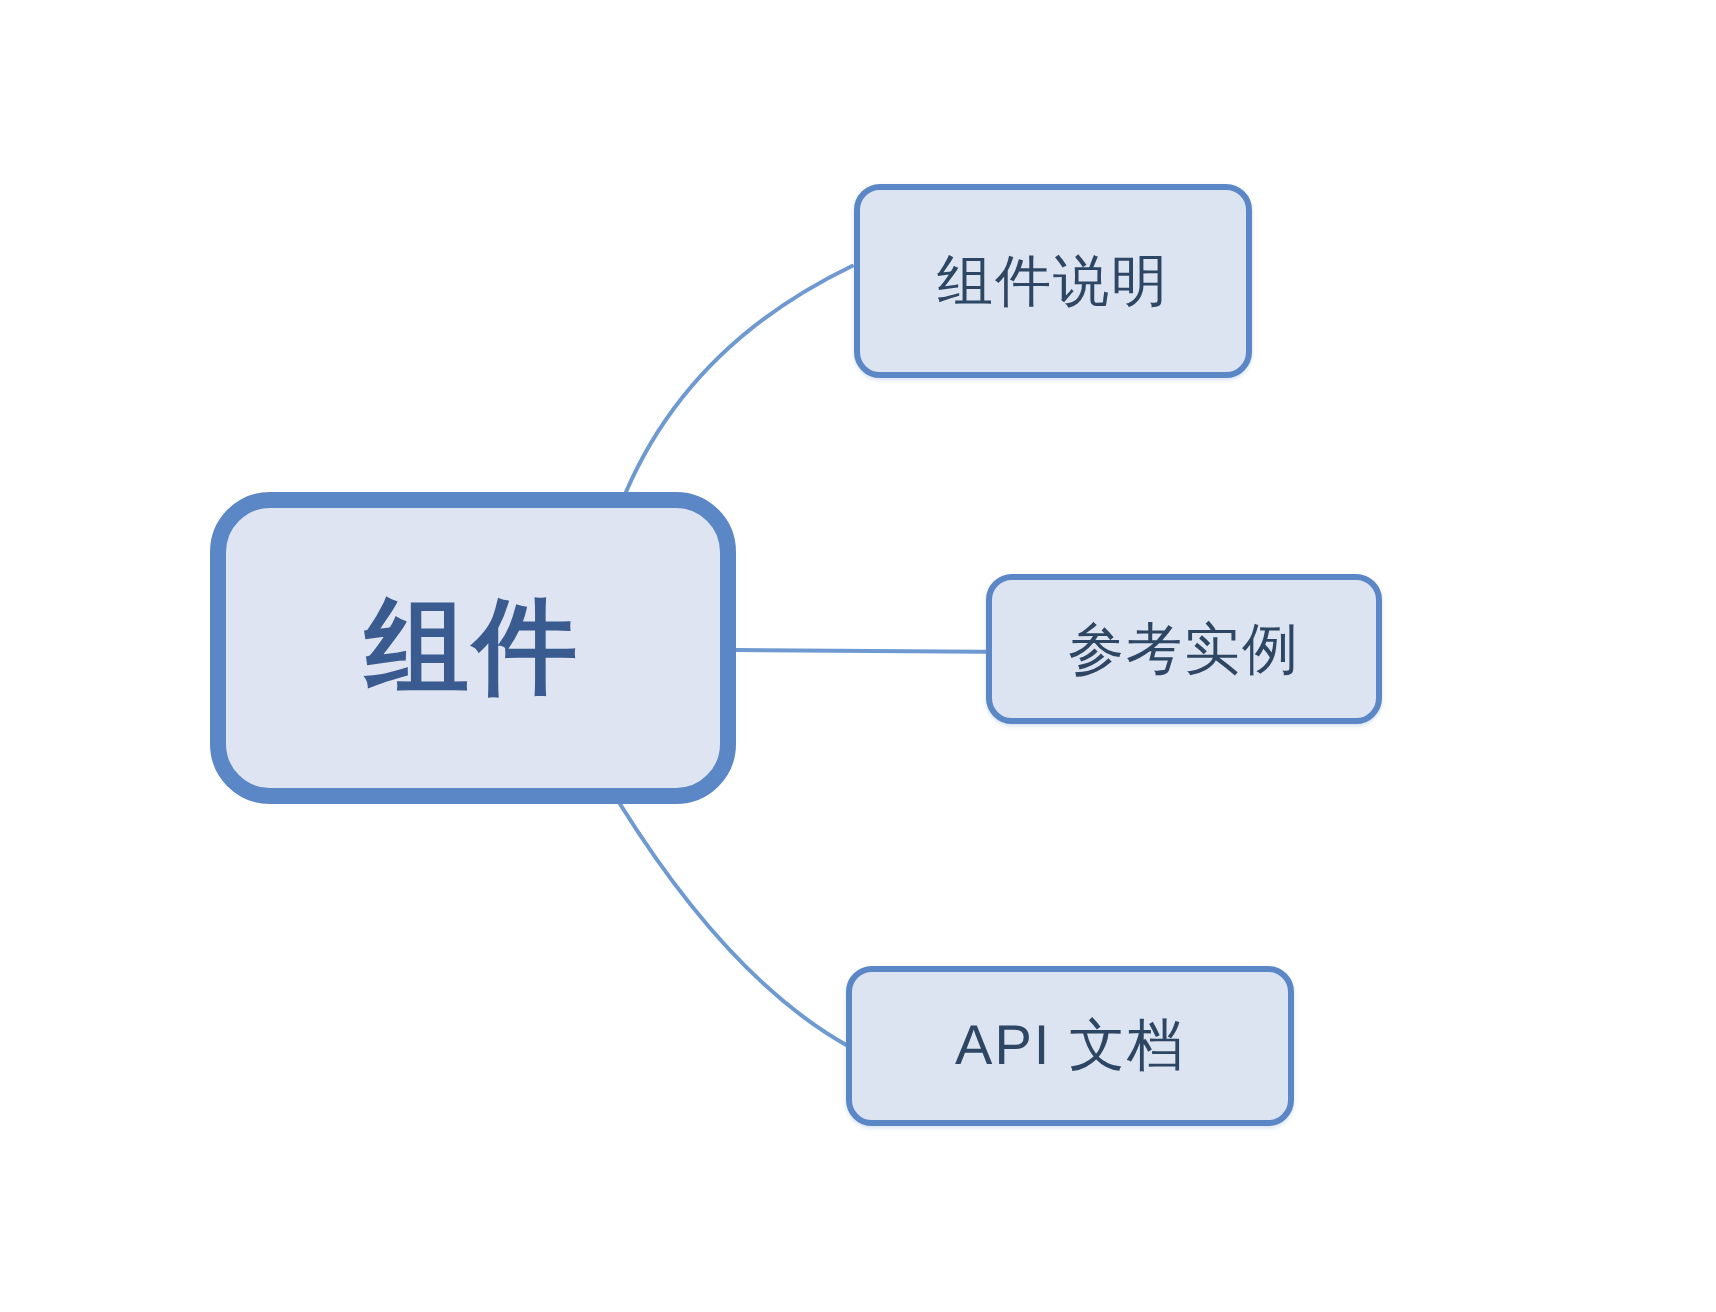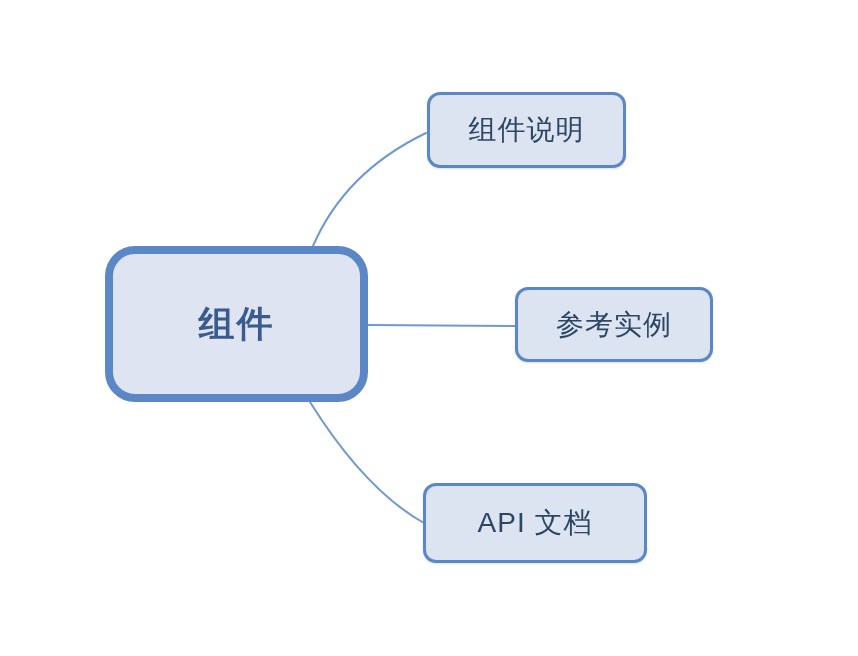--- a/index.html
+++ b/index.html
@@ -39,45 +39,45 @@
   .node.root {
     left: 105px;
     top: 246px;
     width: 263px;
     height: 156px;
     background: #DEE4F1;
     border: 8px solid #5B87C7;
     border-radius: 30px;
   }
   .root-label {
-    font-size: 36px;
+    font-size: 52px;
     font-weight: 700;
     letter-spacing: 2px;
     color: #3A5B8F;
   }
   .node.child {
     background: #DCE4F1;
     border: 3px solid #5B87C7;
     border-radius: 13px;
     box-shadow: 0 1px 2px rgba(91, 135, 199, 0.25);
   }
   .child-label {
     font-size: 28px;
     font-weight: 400;
     letter-spacing: 1px;
     color: #2D4663;
   }
   .node.child-1 {
     left: 427px;
     top: 92px;
     width: 199px;
-    height: 76px;
+    height: 97px;
   }
   .node.child-2 {
-    left: 515px;
+    left: 493px;
     top: 287px;
     width: 198px;
     height: 75px;
   }
   .node.child-3 {
     left: 423px;
     top: 483px;
     width: 224px;
     height: 80px;
   }

